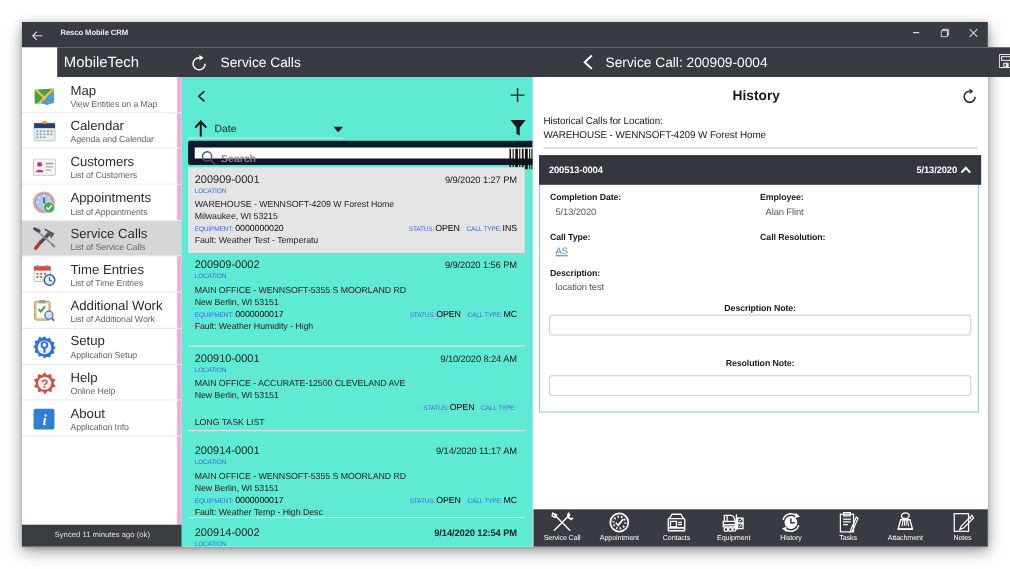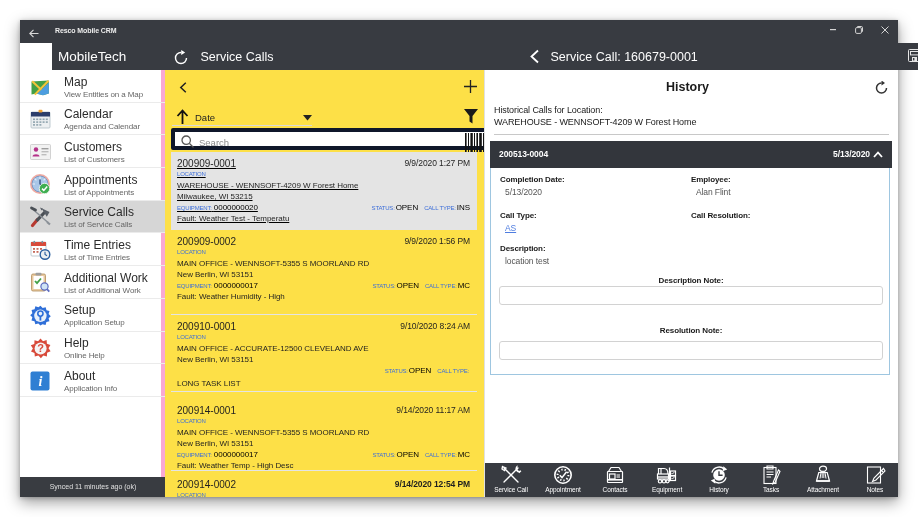--- a/index.html
+++ b/index.html
@@ -25,34 +25,34 @@
 .content { position:absolute; left:0; top:50px; width:878px; height:427px; background:#fff; }
 
 .sidebar { position:absolute; left:0; top:0; width:145px; height:427px; background:#fff; border-right:4px solid #f9a8d4; }
 .s-item { position:relative; width:145px; height:32.7px; border-bottom:1px solid #ebebeb; }
 .s-item.sel { background:#d6d6d6; }
 .s-icon { position:absolute; left:8px; top:5px; width:24px; height:23px; display:flex; align-items:center; justify-content:center; }
 .s-title { position:absolute; left:44px; top:4.5px; font-size:12px; color:#2b2b2b; }
 .s-sub { position:absolute; left:44px; top:19.5px; font-size:8px; color:#666; letter-spacing:-0.1px; }
 .syncbar { position:absolute; left:0; bottom:0; width:146px; height:20.5px; background:#393c41; color:#e0e0e0; font-size:7px; text-align:center; line-height:20.5px; }
 
-.midpanel { position:absolute; left:145px; top:0; width:320px; height:427px; background:#fde047; border-right:1px solid #e0e0e0; overflow:hidden; }
+.midpanel { position:absolute; left:145px; top:0; width:320px; height:427px; background:#5eead4; border-right:1px solid #e0e0e0; overflow:hidden; }
 .m-back { position:absolute; left:13px; top:5px; font-size:16px; color:#222; }
 .sortrow { position:absolute; left:0; top:39px; width:320px; height:17px; }
 .sort-label { position:absolute; left:30px; top:3px; font-size:9.5px; color:#222; }
 .sort-line { position:absolute; left:7px; top:16px; width:140px; height:1px; background:#d9d9d9; }
 .filter { position:absolute; left:299px; top:0px; }
-.searchbox { position:absolute; left:6px; top:58px; width:323px; height:22px; border:4px solid #0f172a; border-radius:2px; background:#fff; }
+.searchbox { position:absolute; left:6px; top:58px; width:323px; height:22px; border:6px solid #0f172a; border-radius:2px; background:#fff;font-weight:bold; }
 .search-q { position:absolute; left:6px; top:3px; }
 .search-ph { position:absolute; left:24px; top:5px; font-size:9.5px; color:#8a8a8a; }
 .barcode { position:absolute; right:3px; top:1px; }
 
 .list { position:absolute; left:6px; top:82px; width:306px; }
 .li { position:relative; width:306px; border-bottom:1px solid #e4e4e4; overflow:hidden; }
-.li.sel { background:#e4e4e4;text-decoration:underline; }
+.li.sel { background:#e4e4e4; }
 .li-inner { position:relative; padding:5px 7px 0 6px; }
 .li-title { font-size:10px; color:#1f1f1f; line-height:13px; }
 .li-date { position:absolute; right:7px; top:5.5px; font-size:8.5px; color:#1f1f1f; letter-spacing:-0.1px; }
 .li-loc { font-size:6px; color:#3e6fd9; line-height:9.5px; letter-spacing:-0.2px; }
 .li-addr { font-size:8px; color:#1f1f1f; line-height:11.2px; letter-spacing:-0.05px; }
 .li-eqrow { position:relative; font-size:8px; height:11.2px; line-height:11.2px; letter-spacing:-0.05px; }
 .lbl { font-size:6px; color:#3e6fd9; letter-spacing:-0.2px; }
 .li-statusgrp { position:absolute; right:0px; top:0px; white-space:nowrap; }
 .li-statusgrp .lbl { margin-right:1px; }
 .gap { display:inline-block; width:6px; }
@@ -105,21 +105,21 @@
   <div class="header">
     <div class="h-mobiletech">MobileTech</div>
     <svg style="position:absolute;left:121px;top:6.5px;" width="16" height="16" viewBox="0 0 16 16">
         <path d="M13.5 8 A5.5 5.5 0 1 1 8 2.5" fill="none" stroke="#fff" stroke-width="1.4"></path>
         <path d="M8 0 L12 2.5 L8 5 Z" fill="#fff" transform="translate(0.2,0)"></path>
       </svg>
     <div class="h-servicecalls">Service Calls</div>
     <svg style="position:absolute;left:477px;top:6px;" width="11" height="15" viewBox="0 0 11 15">
         <path d="M9 1.5 L2.5 7.5 L9 13.5" fill="none" stroke="#fff" stroke-width="1.8"></path>
       </svg>
-    <div class="h-right-title">Service Call: 160679-0001</div>
+    <div class="h-right-title">Service Call: 200909-0004</div>
     <svg style="position:absolute;left:856px;top:6px;" width="13" height="13" viewBox="0 0 13 13">
         <rect x="0.5" y="0.5" width="12" height="12" rx="1" fill="none" stroke="#e6e6e6" stroke-width="1"></rect>
         <rect x="2.5" y="2.5" width="8" height="3.4" fill="none" stroke="#e6e6e6" stroke-width="1"></rect>
         <rect x="4" y="8" width="5" height="5" fill="#e6e6e6"></rect>
         <rect x="5" y="9" width="1.4" height="2.4" fill="#33363c"></rect>
       </svg>
   </div>
   <div class="content">
     <div class="sidebar">
       <div class="s-item">

